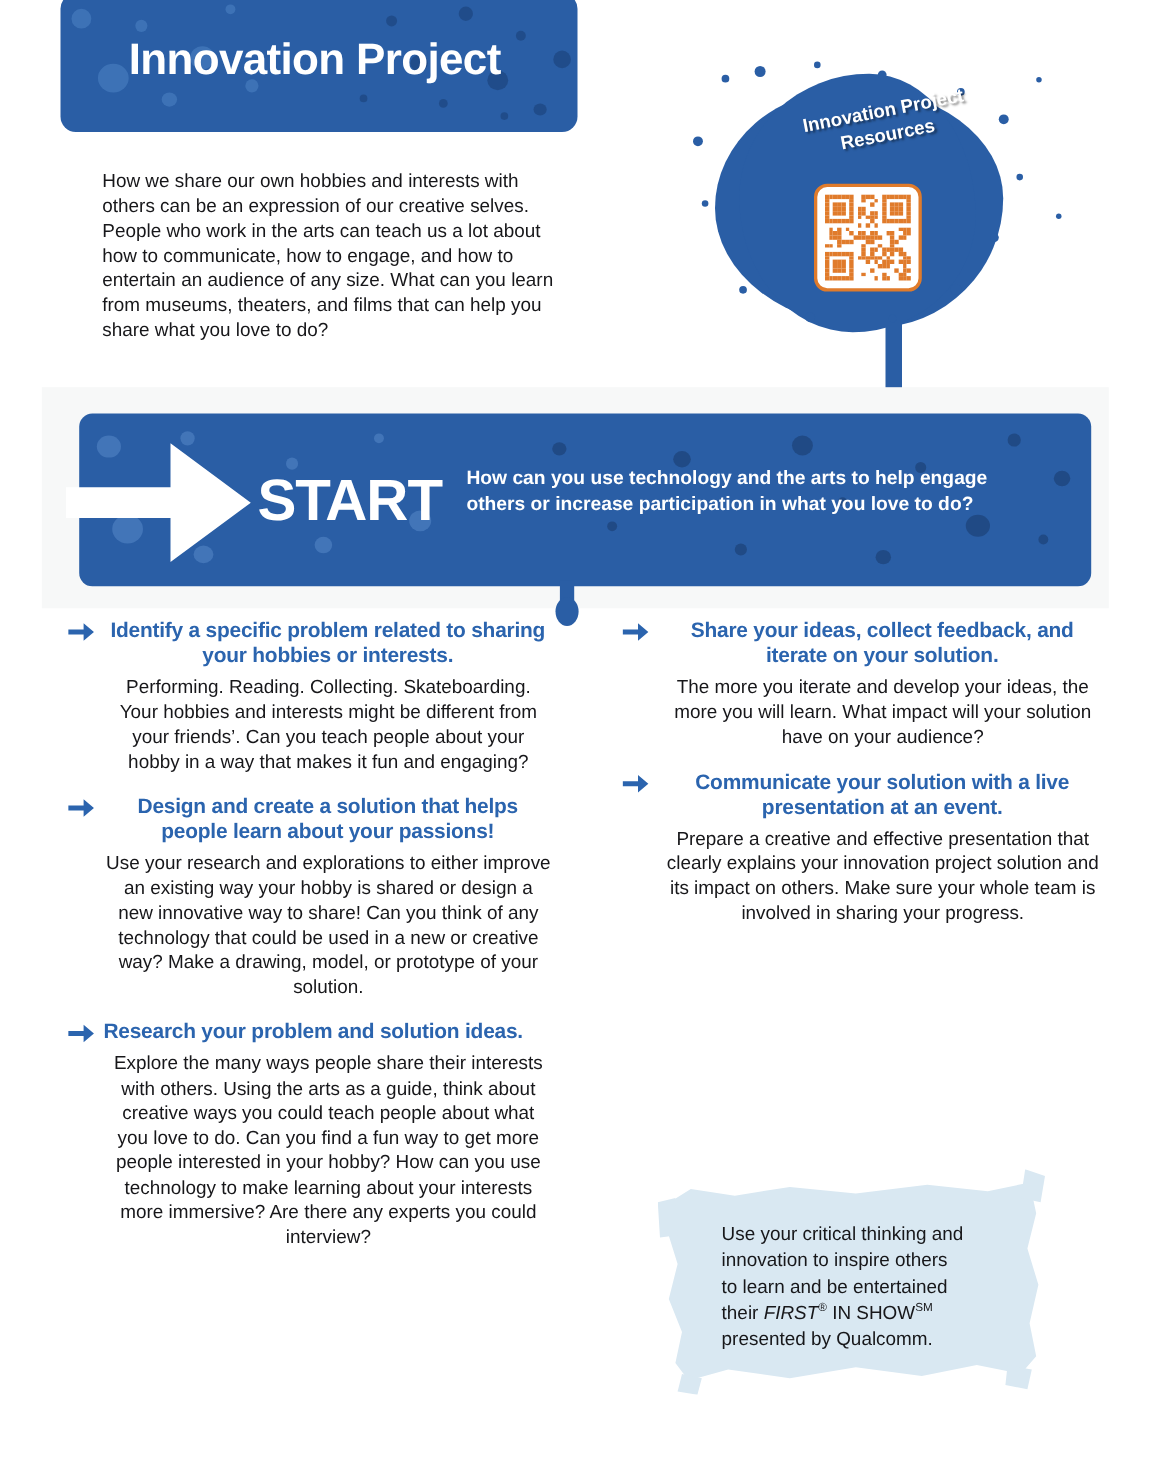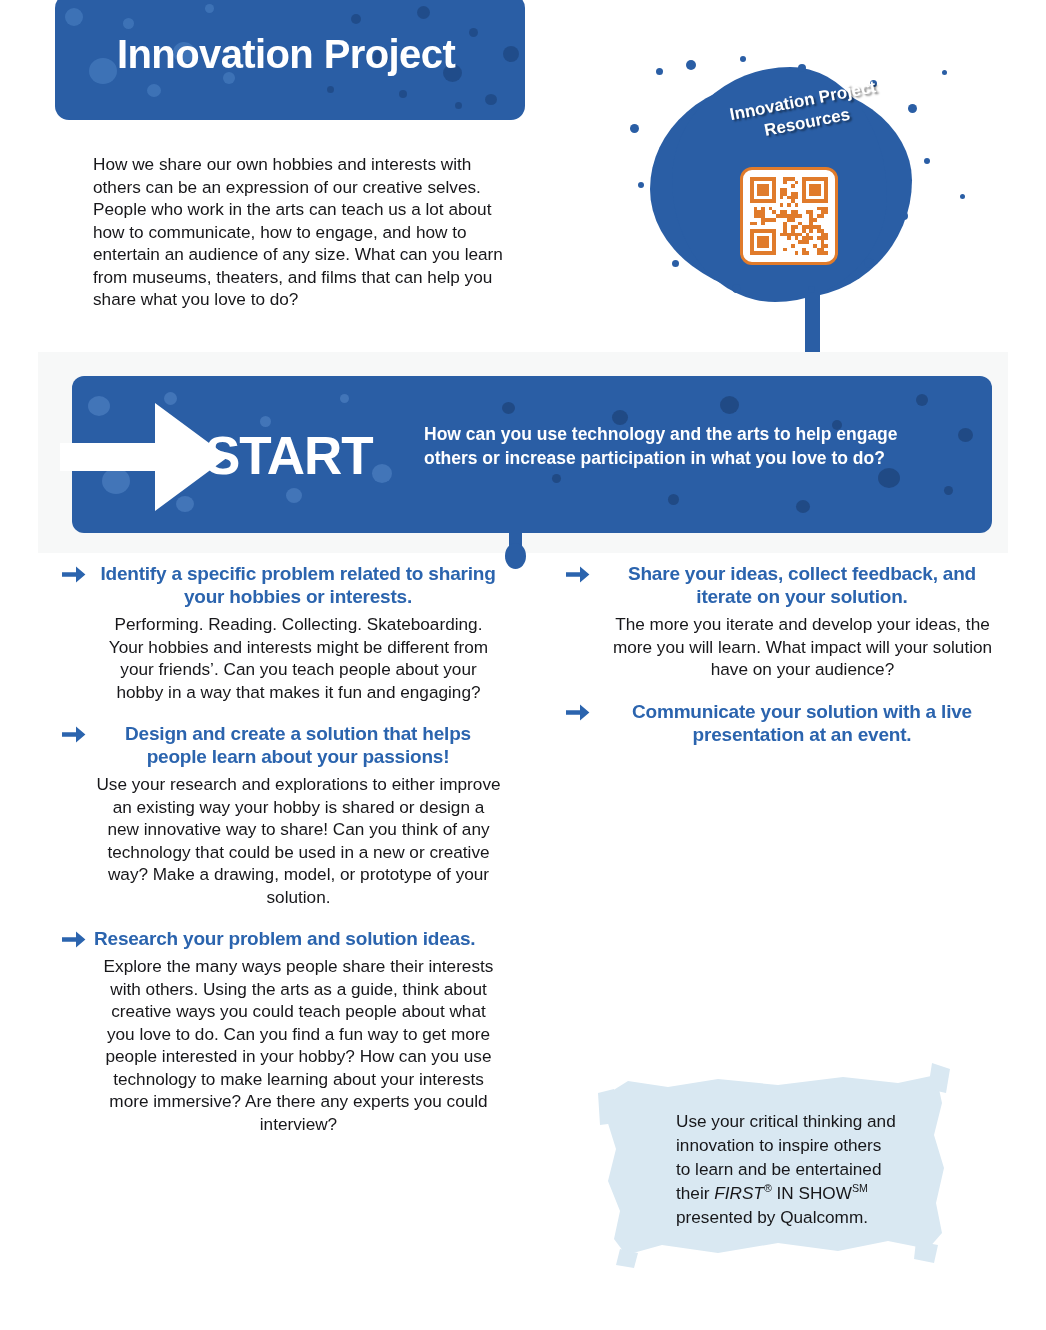--- a/index.html
+++ b/index.html
@@ -128,21 +128,21 @@
   #start-banner .speck-dark { position: absolute; border-radius: 50%; }
   #start-banner .speck-light { background: #5a8ccb; opacity: .5; }
   #start-banner .speck-dark  { background: #1c4178; opacity: .7; }
 
   #start-arrow {
     left: 60px; top: 398px;
     width: 170px; height: 118px;
     pointer-events: none;
   }
   #start-word {
-    left: 205px; top: 428px;
+    left: 234px; top: 428px;
     color: #ffffff;
     font-size: 53px;
     font-weight: bold;
     letter-spacing: -1px;
     line-height: 56px;
   }
   #start-question {
     left: 424px; top: 423px;
     width: 520px;
     color: #ffffff;
@@ -201,21 +201,20 @@
     left: 0; top: 0;
     width: 100%; height: 100%;
   }
   #callout-text {
     position: absolute;
     left: 58px; top: 46px;
     width: 270px;
     font-size: 17.2px;
     line-height: 24px;
     color: #17171a;
-    margin-left: 20px;
   }
   .it { font-style: italic; }
   sup { font-size: 0.62em; vertical-align: super; line-height: 0; }
 </style>
 </head>
 <body>
 
 <div class="abs" id="title-banner">
   <span class="speck-light" style="left:10px;  top:14px;  width:18px; height:18px;"></span>
   <span class="speck-light" style="left:34px;  top:64px;  width:28px; height:26px;"></span>
@@ -794,20 +793,21 @@
     <div class="step-body">The more you iterate and develop your ideas, the more you will learn. What impact will your solution have on your audience?</div>
   </div>
 
   <div class="step">
     <div class="step-head">
       <svg class="step-arrow" width="24" height="17" viewBox="0 0 24 17">
         <path d="M0 6.2 L14 6.2 L14 0.6 L23.4 8.5 L14 16.4 L14 10.8 L0 10.8 Z" fill="#2B64AE"></path>
       </svg>
       <div class="step-title">Communicate your solution with a live presentation at an event.</div>
     </div>
+    <div class="step-body">Prepare a creative and effective presentation that clearly explains your innovation project solution and its impact on others. Make sure your whole team is involved in sharing your progress.</div>
   </div>
 
 </div>
 
 <div class="abs" id="callout-box">
   <svg id="callout-bg" viewBox="0 0 352 205" preserveAspectRatio="none">
     <path fill="#D9E8F2" d="M14,28 L30,18 L70,24 L120,16 L180,22 L245,14 L300,20 L338,12
       L344,40 L336,72 L346,105 L338,140 L344,170 L330,186 L290,178 L240,188 L180,180
       L120,190 L64,182 L28,192 L16,176 L22,148 L10,118 L18,86 L8,54 Z"></path>
     <path fill="#D9E8F2" d="M0,30 L16,26 L18,60 L2,62 Z"></path>

